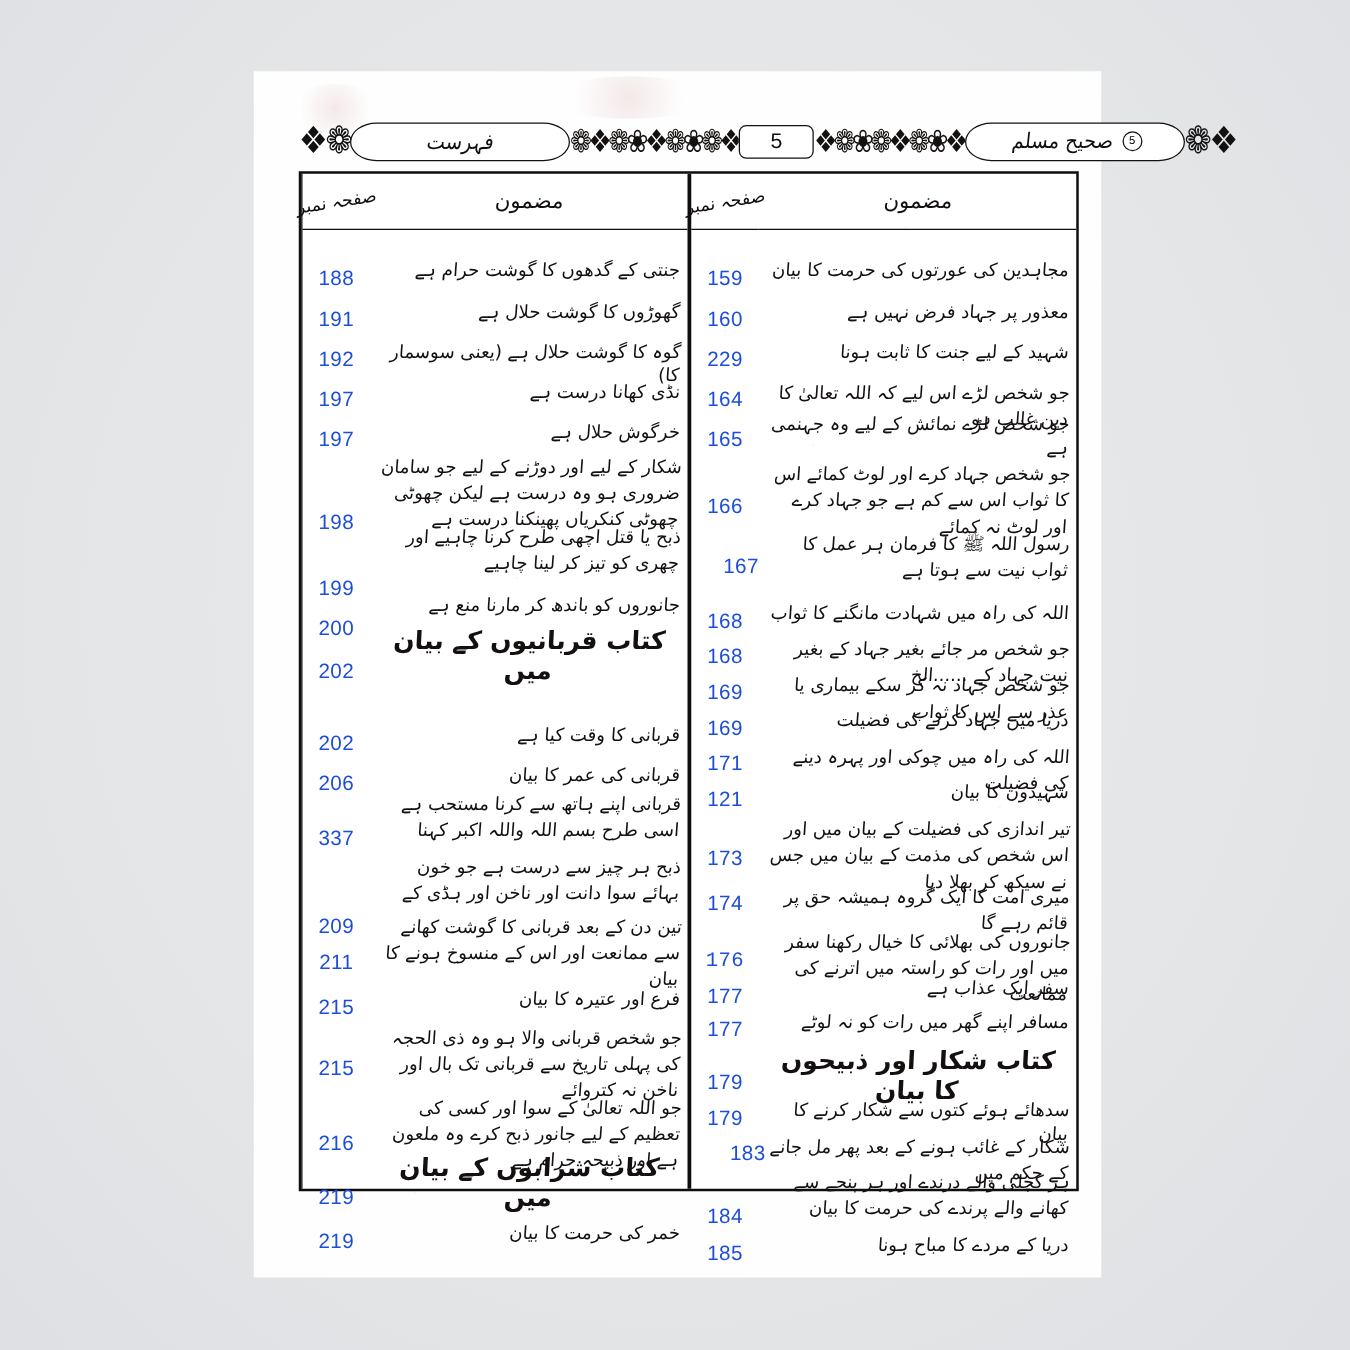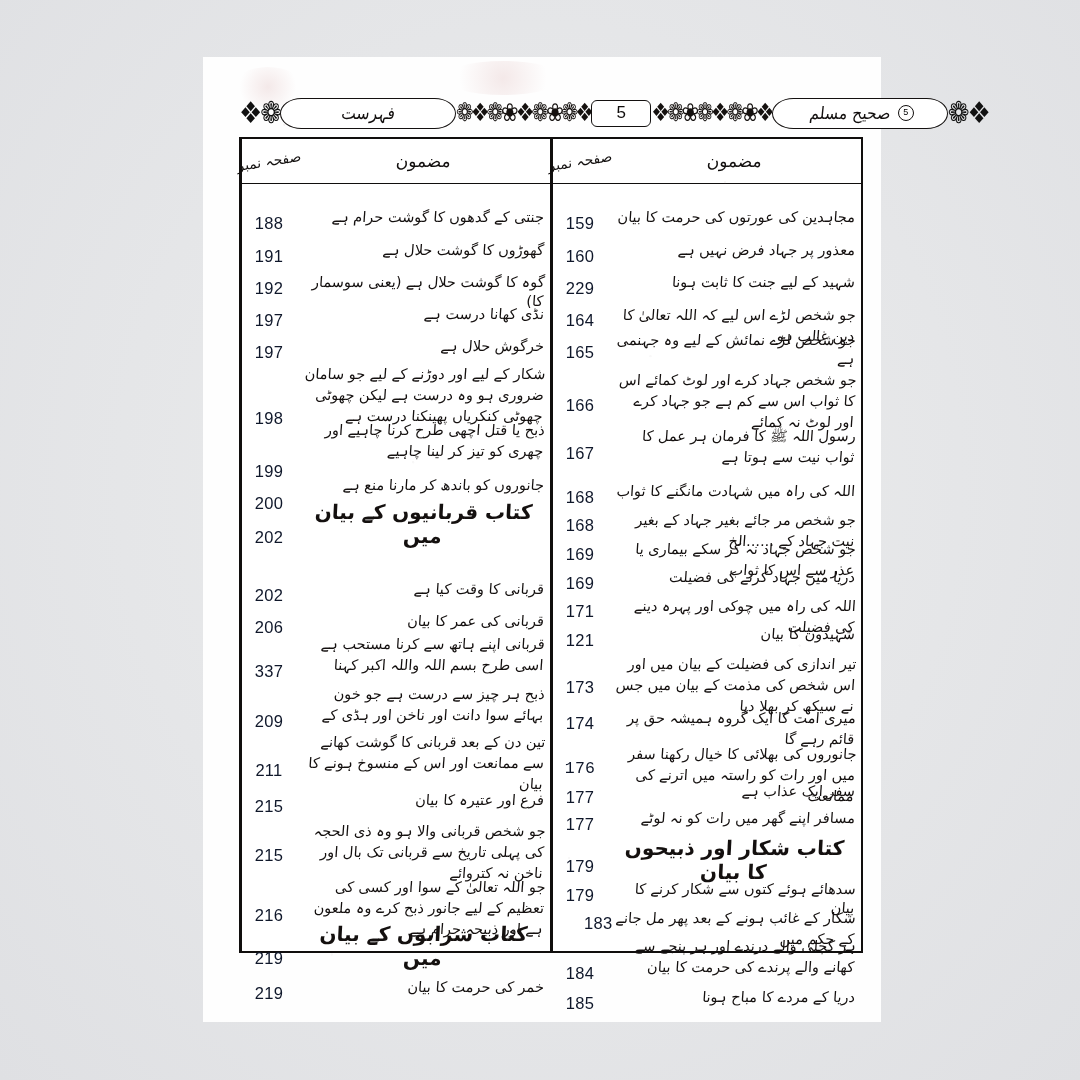--- a/index.html
+++ b/index.html
@@ -209,21 +209,21 @@
     inset: 0;
     padding: 4px 0 0 0;
     box-sizing: border-box;
   }
 
   .num-item {
     position: absolute;
     left: 0; right: 0;
     text-align: center;
     font-size: 16.5px;
-    color: #0f172a;
+    color: #1d4ed8;
     font-family: "Liberation Sans", sans-serif;
     letter-spacing: .3px;
   }
 
   .subj-item {
     position: absolute;
     right: 6px;
     left: 6px;
     direction: rtl;
     text-align: right;
@@ -301,21 +301,21 @@
               <div class="num-item" style="top: 95px;">192</div>
               <div class="num-item" style="top: 127px;">197</div>
               <div class="num-item" style="top: 159px;">197</div>
               <div class="num-item" style="top: 225px;">198</div>
               <div class="num-item" style="top: 278px;">199</div>
               <div class="num-item" style="top: 310px;">200</div>
               <div class="num-item" style="top: 344px;">202</div>
               <div class="num-item" style="top: 402px;">202</div>
               <div class="num-item" style="top: 434px;">206</div>
               <div class="num-item" style="top: 478px;">337</div>
-              <div class="num-item" style="top: 528px;">209</div>
+              <div class="num-item" style="top: 548px;">209</div>
               <div class="num-item" style="top: 577px;">211</div>
               <div class="num-item" style="top: 613px;">215</div>
               <div class="num-item" style="top: 662px;">215</div>
               <div class="num-item" style="top: 722px;">216</div>
               <div class="num-item" style="top: 765px;">219</div>
               <div class="num-item" style="top: 800px;">219</div>
             </div>
         </div>
       </div>
       <div class="subj-cell-col">
@@ -354,21 +354,21 @@
           <span class="hdr-num-text urdu">صفحہ نمبر</span>
         </div>
         <div class="rows-area">
           <div class="num-list" id="right-nums">
               <div class="num-item" style="top: 30px;">159</div>
               <div class="num-item" style="top: 63px;">160</div>
               <div class="num-item" style="top: 95px;">229</div>
               <div class="num-item" style="top: 127px;">164</div>
               <div class="num-item" style="top: 159px;">165</div>
               <div class="num-item" style="top: 212px;">166</div>
-              <div class="num-item" style="top: 260px;">167</div>
+              <div class="num-item" style="top: 260px; text-align: right;">167</div>
               <div class="num-item" style="top: 304px;">168</div>
               <div class="num-item" style="top: 332px;">168</div>
               <div class="num-item" style="top: 361px;">169</div>
               <div class="num-item" style="top: 390px;">169</div>
               <div class="num-item" style="top: 418px;">171</div>
               <div class="num-item" style="top: 447px;">121</div>
               <div class="num-item" style="top: 494px;">173</div>
               <div class="num-item" style="top: 530px;">174</div>
               <div class="num-item" style="top: 575px; font-family: Liberation Mono, monospace;">176</div>
               <div class="num-item" style="top: 604px;">177</div>

